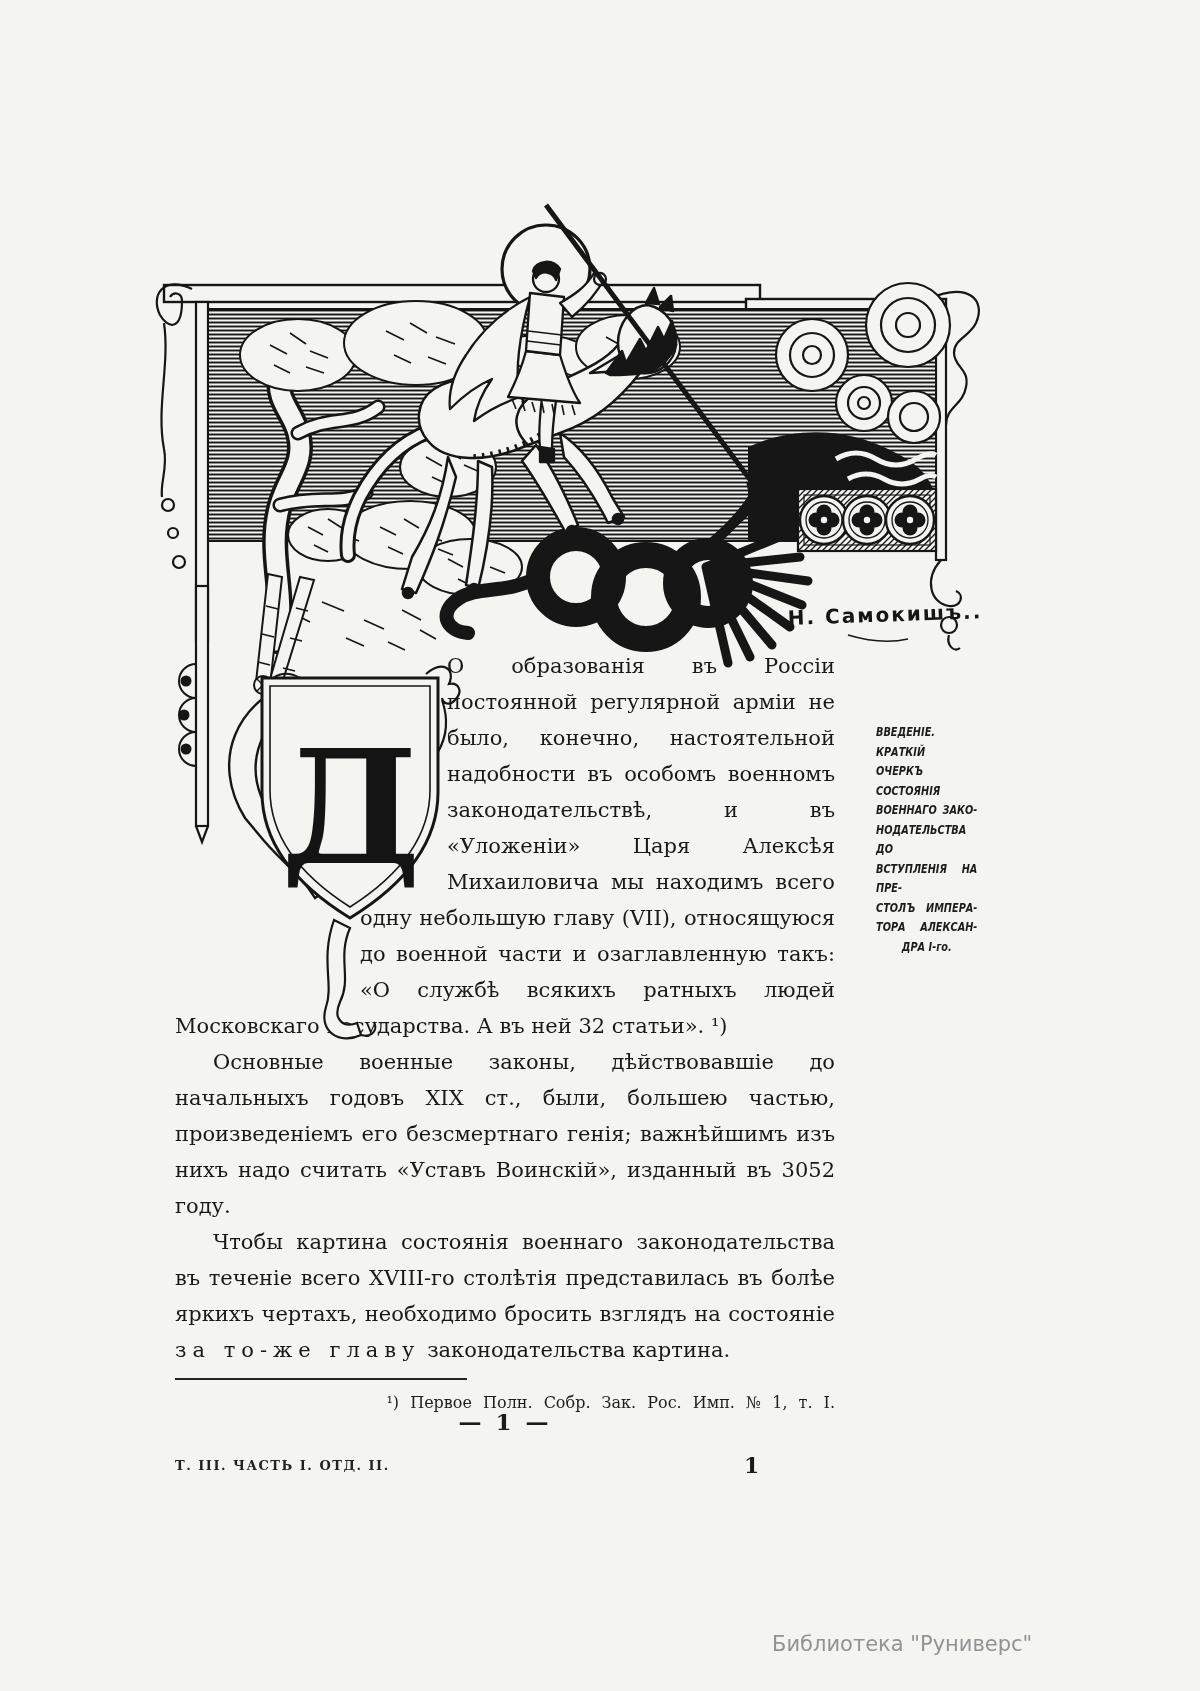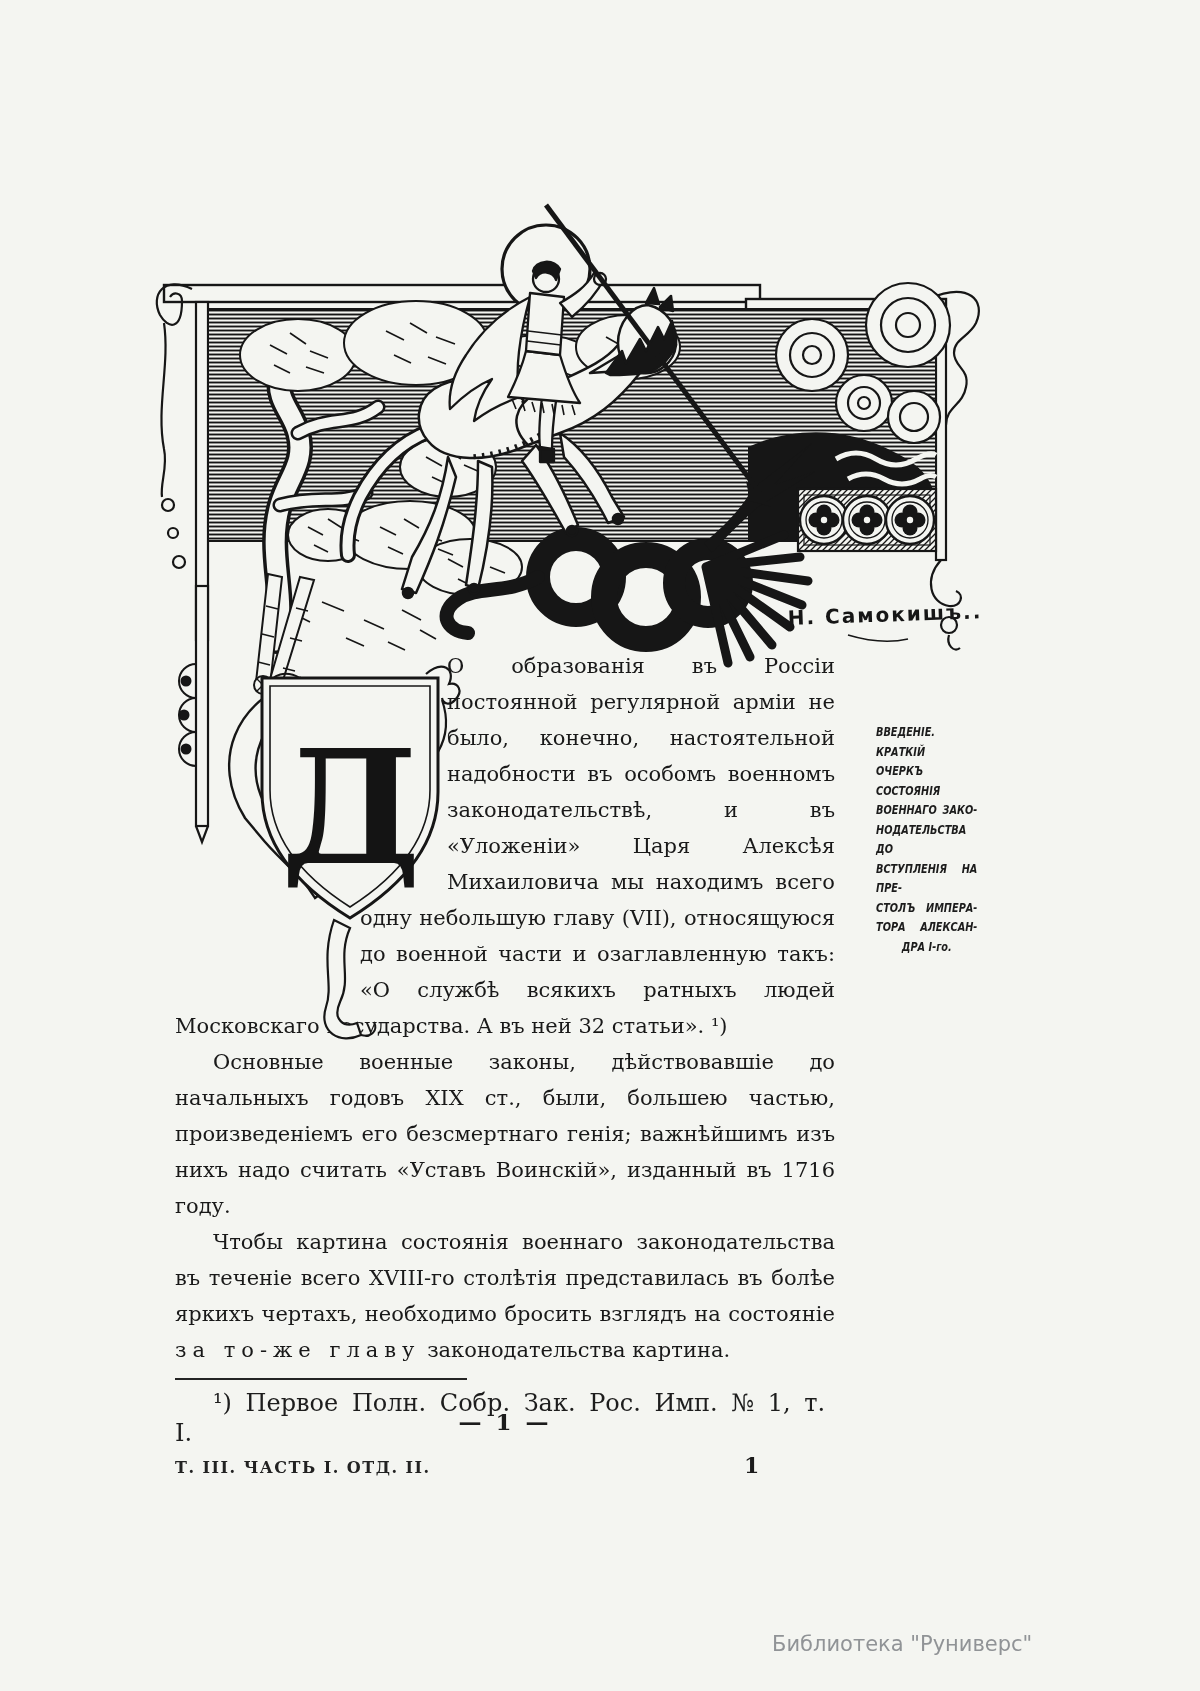--- a/index.html
+++ b/index.html
@@ -23,36 +23,36 @@
     margin:44px 0 18px 0;font-size:31px;font-weight:normal;
     letter-spacing:4px;text-align:center;color:#191919;
   }
   p.body-par{
     margin:0;font-size:21px;line-height:36px;text-align:justify;color:#191919;
   }
   p.body-par.indent{text-indent:38px;}
   .lead{letter-spacing:1px;}
   .spaced{letter-spacing:6px;}
   .footnote-rule{width:292px;height:0;border-top:2px solid #242424;margin:10px 0 8px 0;}
-  .footnote{margin:0;font-size:24px;line-height:30px;text-indent:38px;color:#1d1d1d;word-spacing:6px;}
+  .footnote{margin:0;font-size:16px;line-height:30px;text-indent:38px;color:#1d1d1d;word-spacing:6px;text-align:right;}
 
   
   .margin-note{
     position:absolute;left:876px;top:722px;width:130px;
     font-family:"DejaVu Sans", sans-serif;font-style:italic;font-weight:bold;
     font-size:12.5px;line-height:19.5px;color:#1c1c1c;
     transform:scaleX(0.78);transform-origin:left top;
   }
   .mnote-line{text-align:justify;text-align-last:justify;}
   .mnote-line.last{text-align-last:center;}
 
   
   .page-number{position:absolute;left:505px;top:1408px;transform:translateX(-50%);
     font-size:23px;font-weight:bold;letter-spacing:3px;color:#1b1b1b;}
-  .imprint{position:absolute;left:175px;top:1458px;font-size:16px;font-weight:bold;
+  .imprint{position:absolute;left:175px;top:1458px;font-size:13px;font-weight:bold;
     letter-spacing:1.5px;color:#222;}
   .sig-mark{position:absolute;left:744px;top:1452px;font-size:22px;font-weight:bold;color:#1b1b1b;}
   .watermark{position:absolute;left:772px;top:1632px;
     font-family:"DejaVu Sans", sans-serif;font-size:21px;color:#909396;}
 </style>
 </head>
 <body>
 
 <div class="page">
 
@@ -266,21 +266,21 @@
 
         <path d="M184,334 L200,342 C187,372 202,392 190,416 C182,434 194,442 207,437 L211,449 C190,459 168,446 176,421 C184,398 170,374 184,334 Z" fill="#f4f5f1" stroke="#161616" stroke-width="2.2"></path>
         <path d="M211,449 C222,452 228,444 224,436" fill="none" stroke="#161616" stroke-width="2"></path>
       </svg>
     </div>
 
 
     <p class="body-par"><span class="lead"></span><span>О образованія въ Россіи постоянной регулярной арміи не было, конечно, настоятельной надобности въ особомъ военномъ законодательствѣ, и въ «Уложеніи» Царя Алексѣя Михаиловича мы находимъ всего одну небольшую главу (VII), относящуюся до военной части и озаглавленную такъ: «О службѣ всякихъ ратныхъ людей Московскаго Государства. А въ ней 32 статьи». ¹)</span><span class="spaced"></span><span></span></p>
 
 
-    <p class="body-par indent"><span class="lead"></span><span>Основные военные законы, дѣйствовавшіе до начальныхъ годовъ XIX ст., были, большею частью, произведеніемъ его безсмертнаго генія; важнѣйшимъ изъ нихъ надо считать «Уставъ Воинскій», изданный въ 1716 году.</span><span class="spaced"></span><span></span></p>
+    <p class="body-par indent"><span class="lead"></span><span>Основные военные законы, дѣйствовавшіе до начальныхъ годовъ XIX ст., были, большею частью, произведеніемъ его безсмертнаго генія; важнѣйшимъ изъ нихъ надо считать «Уставъ Воинскій», изданный въ 3052 году.</span><span class="spaced"></span><span></span></p>
 
     <p class="body-par indent"><span class="lead"></span><span>Чтобы картина состоянія военнаго законодательства въ теченіе всего XVIII-го столѣтія представилась въ болѣе яркихъ чертахъ, необходимо бросить взглядъ на состояніе </span><span class="spaced">за то-же главу</span><span> законодательства картина.</span></p>
 
 
     <div class="footnote-rule"></div>
     <p class="footnote">¹) Первое Полн. Собр. Зак. Рос. Имп. № 1, т. I.</p>
   </div>
 
   <div class="margin-note">
     <div class="mnote-line">ВВЕДЕНІЕ. КРАТКІЙ</div>

